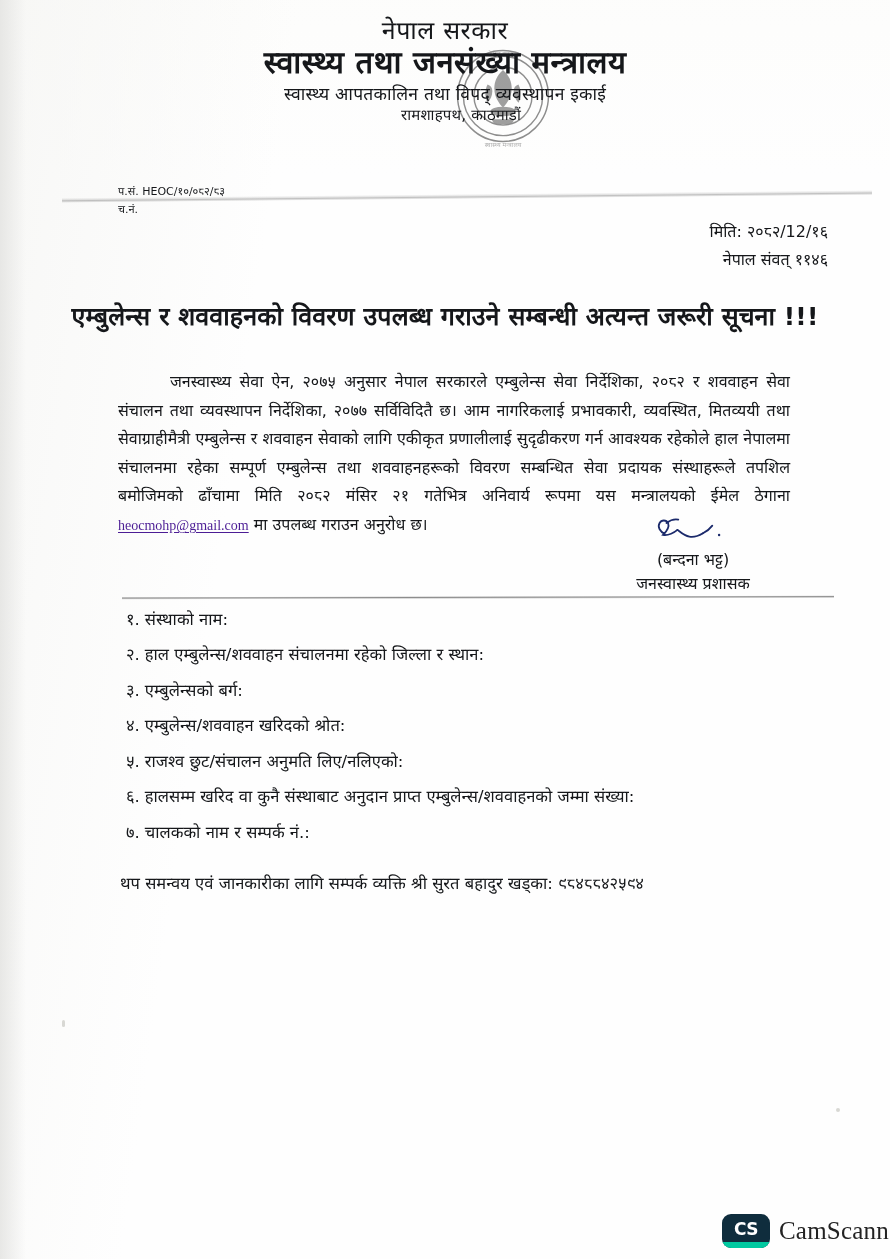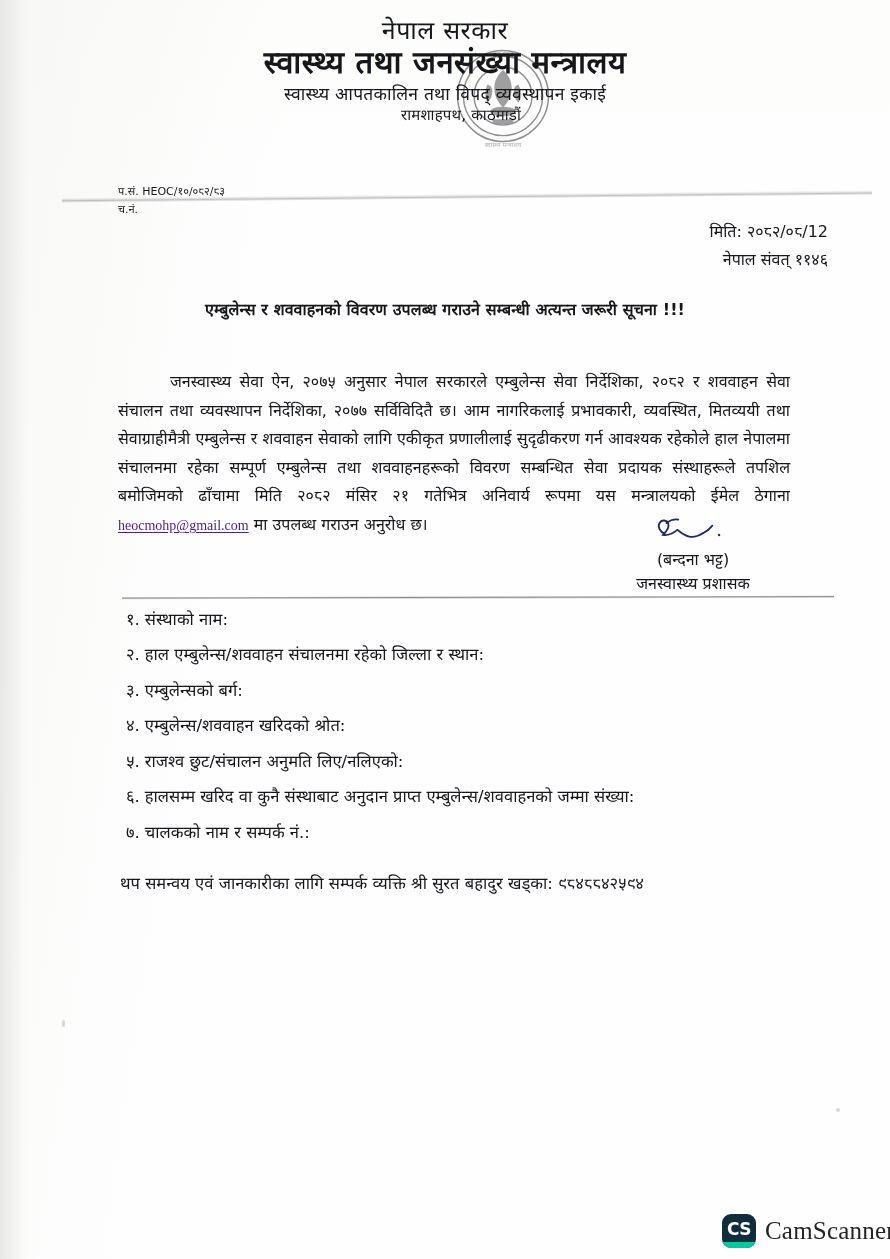--- a/index.html
+++ b/index.html
@@ -122,21 +122,21 @@
     z-index: 4;
   }
 
   
   .subject {
     position: absolute;
     left: 0;
     top: 298px;
     width: 890px;
     text-align: center;
-    font-size: 16px;
+    font-size: 25px;
     font-weight: 700;
     letter-spacing: .1px;
     z-index: 4;
   }
 
   
   .body-para {
     position: absolute;
     left: 118px;
     top: 352px;
@@ -219,21 +219,21 @@
     position: absolute;
     left: 722px;
     top: 1214px;
     display: flex;
     align-items: center;
     gap: 9px;
     z-index: 5;
   }
   .cs-badge {
     position: relative;
-    width: 34px;
+    width: 48px;
     height: 34px;
     border-radius: 9px;
     background: #0f2d3d;
     overflow: hidden;
     display: flex;
     align-items: center;
     justify-content: center;
     flex: none;
   }
   .cs-badge .cs-text {
@@ -313,21 +313,21 @@
   </svg>
 
   <div class="refblock">
     <div class="ref-row">प.सं. HEOC/१०/०८२/८३</div>
     <div class="ref-row">च.नं.</div>
   </div>
 
   <div class="scanrule"></div>
 
   <div class="dateblock">
-    <div>मिति: २०८२/०८/12</div>
+    <div>मिति: २०८२/12/१६</div>
     <div>नेपाल संवत् ११४६</div>
   </div>
 
   <div class="subject">एम्बुलेन्स र शववाहनको विवरण उपलब्ध गराउने सम्बन्धी अत्यन्त जरूरी सूचना !!!</div>
 
   <p class="body-para">
     <span class="indent"></span><span>जनस्वास्थ्य सेवा ऐन, २०७५ अनुसार नेपाल सरकारले एम्बुलेन्स सेवा निर्देशिका, २०८२ र शववाहन सेवा संचालन तथा व्यवस्थापन निर्देशिका, २०७७ सर्विविदितै छ। आम नागरिकलाई प्रभावकारी, व्यवस्थित, मितव्ययी तथा सेवाग्राहीमैत्री एम्बुलेन्स र शववाहन सेवाको लागि एकीकृत प्रणालीलाई  सुदृढीकरण गर्न आवश्यक रहेकोले हाल नेपालमा संचालनमा रहेका सम्पूर्ण एम्बुलेन्स तथा शववाहनहरूको विवरण सम्बन्धित सेवा प्रदायक संस्थाहरूले तपशिल बमोजिमको ढाँचामा मिति २०८२ मंसिर २१ गतेभित्र अनिवार्य रूपमा यस मन्त्रालयको ईमेल ठेगाना </span><a class="email-link" href="#">heocmohp@gmail.com</a><span> मा उपलब्ध गराउन अनुरोध छ।</span>
   </p>
 
   <div class="signature">

